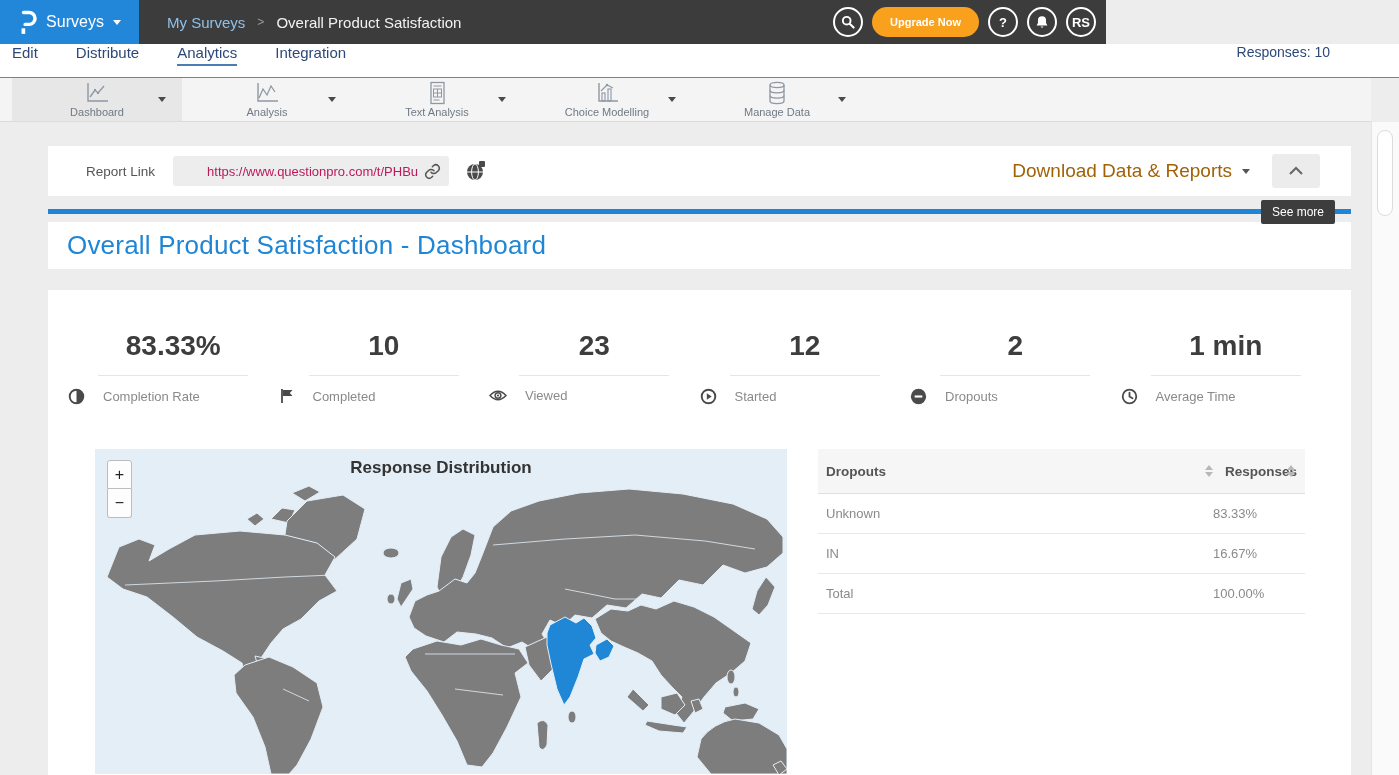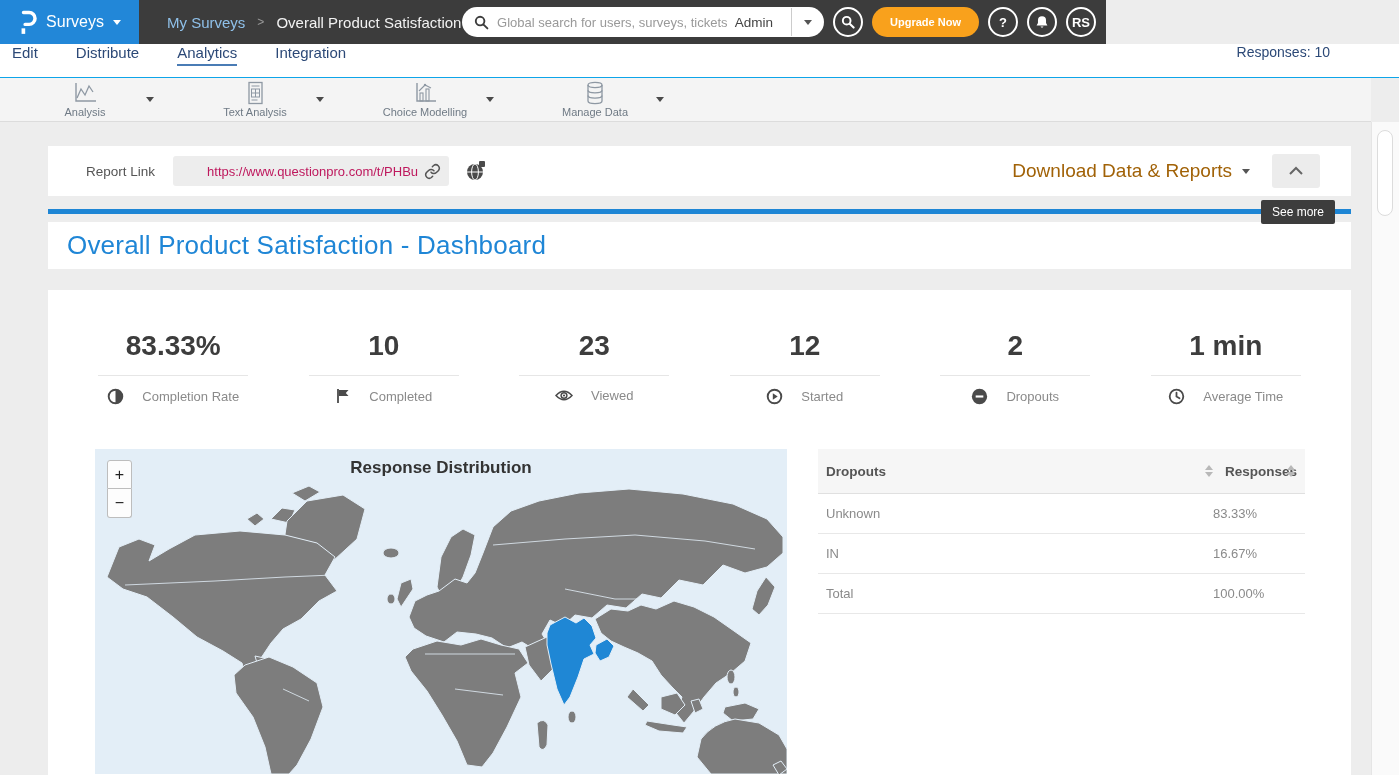--- a/index.html
+++ b/index.html
@@ -73,21 +73,21 @@
   .tooltip { position:absolute; left:1261px; top:200px; background:#3d3d3d; color:#fff;
              font-size:12px; padding:5px 11px; border-radius:2px; z-index:5;text-align:center; }
   .title-card { top:222px; height:47px; display:flex; align-items:center; padding-left:19px; }
   .page-title { font-size:26px; color:#1f86d6; font-weight:500; letter-spacing:0.2px; }
 
   .main-card { top:290px; height:485px; }
   .stats-row { display:flex; padding:40px 20px 0 20px; }
   .stat { flex:1; text-align:center; }
   .stat-value { font-size:28px; font-weight:bold; color:#3d3d3d; }
   .stat-divider { width:150px; height:1px; background:#e6e6e6; margin:13px auto 12px auto; }
-  .stat-bottom { display:flex; align-items:center; justify-content:center; gap:18px; }
+  .stat-bottom { display:flex; align-items:center; justify-content:flex-start; gap:18px; }
   .stat-label { font-size:13px; color:#8a8a8a; }
 
   .viz-row { display:flex; margin-top:44px; padding-left:47px; }
   .map-panel { position:relative; width:692px; height:325px; background:#e3eef7; }
   .map-title { position:absolute; top:9px; left:0; width:100%; text-align:center; font-size:17px;
                font-weight:bold; color:#333; }
   .zoom-ctrl { position:absolute; left:12px; top:11px; display:flex; flex-direction:column; z-index:3; }
   .zoom-ctrl button { width:25px; height:29px; background:#fdfdfd; border:1px solid #bdbdbd;
                       font-size:16px; color:#222; cursor:pointer; line-height:1;
                       font-family:"Liberation Sans", sans-serif; }
@@ -131,30 +131,20 @@
       </span>
       <span class="logo-product">Surveys</span>
       <span class="caret"></span>
     </div>
     <div class="breadcrumb">
       <span class="crumb-parent">My Surveys</span>
       <span class="crumb-sep">&gt;</span>
       <span class="crumb-current">Overall Product Satisfaction</span>
     </div>
     <div class="topbar-right">
-      <div class="search-pill">
-        <svg width="15" height="15" viewBox="0 0 16 16">
-          <circle cx="6.5" cy="6.5" r="4.6" fill="none" stroke="#3c3c3c" stroke-width="2"></circle>
-          <line x1="10.2" y1="10.2" x2="14.3" y2="14.3" stroke="#3c3c3c" stroke-width="2" stroke-linecap="round"></line>
-        </svg>
-        <input type="text" placeholder="Global search for users, surveys, tickets" style="">
-        <span class="search-scope">Admin</span>
-        <span class="scope-split"></span>
-        <span class="caret caret-dark" style="margin-left:4px"></span>
-      </div>
       <button class="circle-btn">
         <svg width="14" height="14" viewBox="0 0 16 16">
           <circle cx="6.5" cy="6.5" r="4.4" fill="none" stroke="#fff" stroke-width="2.2"></circle>
           <line x1="10.2" y1="10.2" x2="14.4" y2="14.4" stroke="#fff" stroke-width="2.4" stroke-linecap="round"></line>
         </svg>
       </button>
       <button class="upgrade-btn">Upgrade Now</button>
       <button class="circle-btn">
         <span>?</span>
       </button>
@@ -172,20 +162,30 @@
 
   <div class="subnav">
     <a>Edit</a>
     <a>Distribute</a>
     <a class="active">Analytics</a>
     <a>Integration</a>
     <span class="responses-count">Responses: 10</span>
   </div>
 
   <div class="toolbar">
+    <div class="tool-group active" style="margin-left:12px">
+      <svg width="26" height="24" viewBox="0 0 26 24">
+        <path d="M4 2 V20 H24" fill="none" stroke="#8e98a3" stroke-width="1.4"></path>
+        <path d="M6 16 L11 9 L14 12 L20 5" fill="none" stroke="#8e98a3" stroke-width="1.3"></path>
+        <rect x="10" y="8" width="2" height="2" fill="#8e98a3"></rect>
+          <rect x="13" y="11" width="2" height="2" fill="#8e98a3"></rect>
+      </svg>
+      <span class="tool-label">Dashboard</span>
+      <span class="tool-caret"></span>
+    </div>
     <div class="tool-group">
       <svg width="26" height="24" viewBox="0 0 26 24">
         <path d="M4 2 V20 H24" fill="none" stroke="#8e98a3" stroke-width="1.4"></path>
         <path d="M5 17 L9 8 L13 14 L17 5 L21 11" fill="none" stroke="#8e98a3" stroke-width="1.3"></path>
       </svg>
       <span class="tool-label">Analysis</span>
       <span class="tool-caret"></span>
     </div>
     <div class="tool-group">
       <svg width="26" height="24" viewBox="0 0 26 24">

